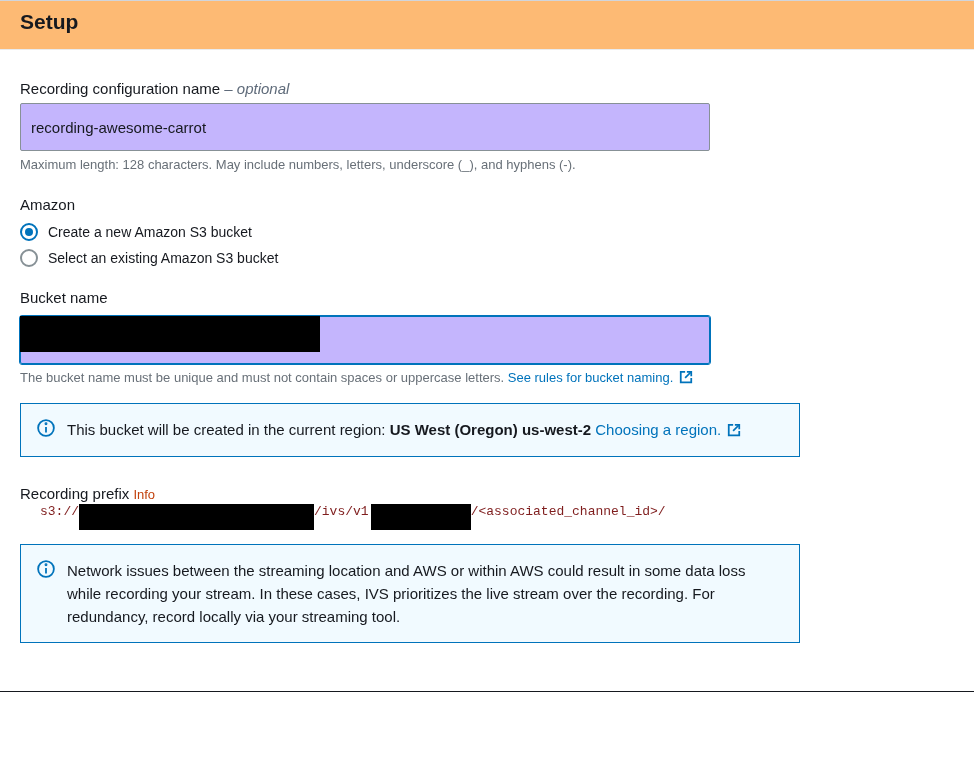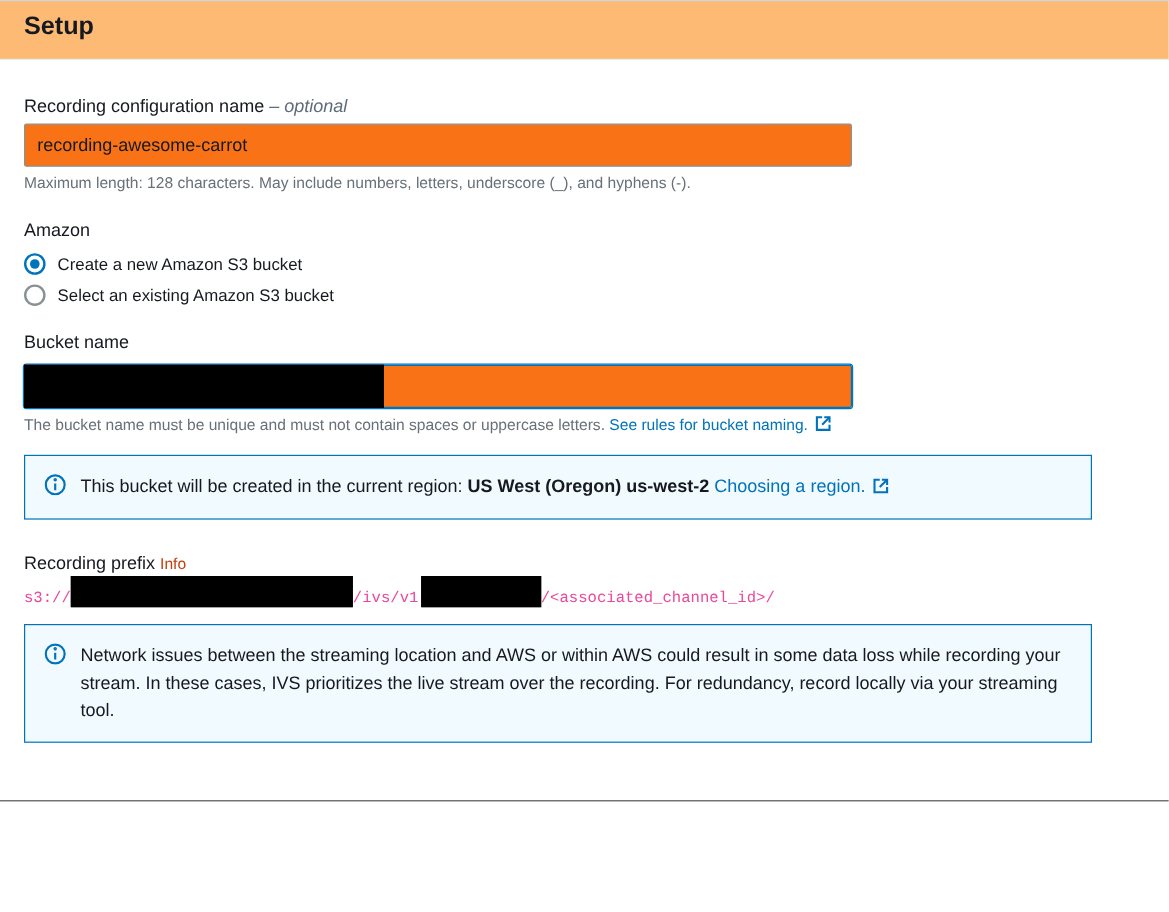--- a/index.html
+++ b/index.html
@@ -31,27 +31,27 @@
     color: #16191f;
     margin-bottom: 6px;
   }
   .optional {
     font-style: italic;
     color: #5f6b7a;
   }
   .text-input {
     width: 690px;
     max-width: 100%;
-    height: 36px;
+    height: 48px;
     border: 1px solid #879196;
     border-radius: 2px;
     padding: 6px 10px;
     font-size: 15px;
     color: #16191f;
-    background: #f97316;
+    background: #c4b5fd;
   }
   .text-input.focused {
     border: 1px solid #0073bb;
     outline: 1px solid #0073bb;
   }
   .helper {
     font-size: 13px;
     color: #687078;
     margin-top: 5px;
     line-height: 1.4;
@@ -87,21 +87,21 @@
     background: #0073bb;
     border-radius: 50%;
   }
   .radio-label { font-size: 14px; }
   .info-box {
     border: 1px solid #0073bb;
     background: #f1faff;
     padding: 14px 16px;
     display: flex;
     gap: 12px;
-    width: 890px;
+    width: 780px;
     max-width: 100%;
     margin-bottom: 28px;
   }
   .info-icon {
     flex-shrink: 0;
     width: 18px; height: 18px;
     color: #0073bb;
     margin-top: 1px;
   }
   .info-text {
@@ -116,24 +116,25 @@
     cursor: pointer;
   }
   .prefix-block { margin-bottom: 14px; }
   .prefix-label-row {
     font-size: 15px;
     margin-bottom: 2px;
   }
   .prefix-path {
     font-family: "Courier New", monospace;
     font-size: 13px;
-    color: #ec4899;
+    color: #7f1d1d;
     display: flex;
-    align-items: flex-end;
+    align-items: flex-start;
     flex-wrap: wrap;
+    margin-left: 20px;
   }
   .redacted {
     display: inline-block;
     background: #000;
     border: 3px solid #000;
     height: 26px;
     vertical-align: middle;
   }
   .bucket-input-wrap {
     position: relative;

